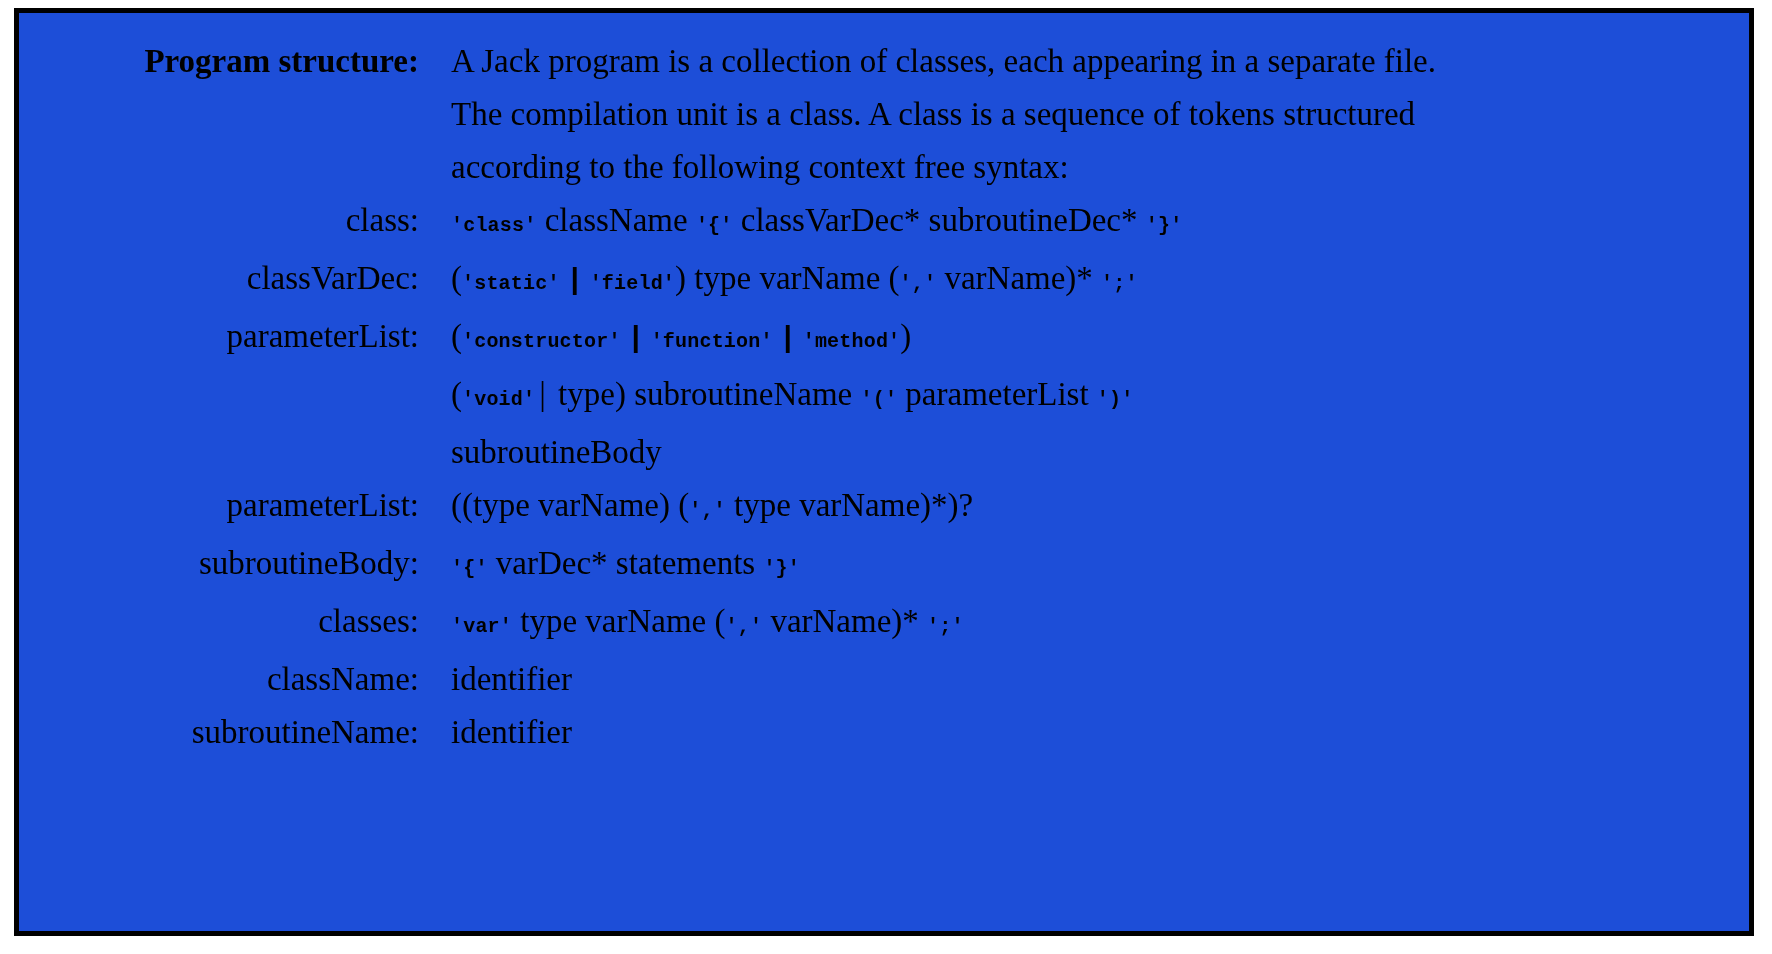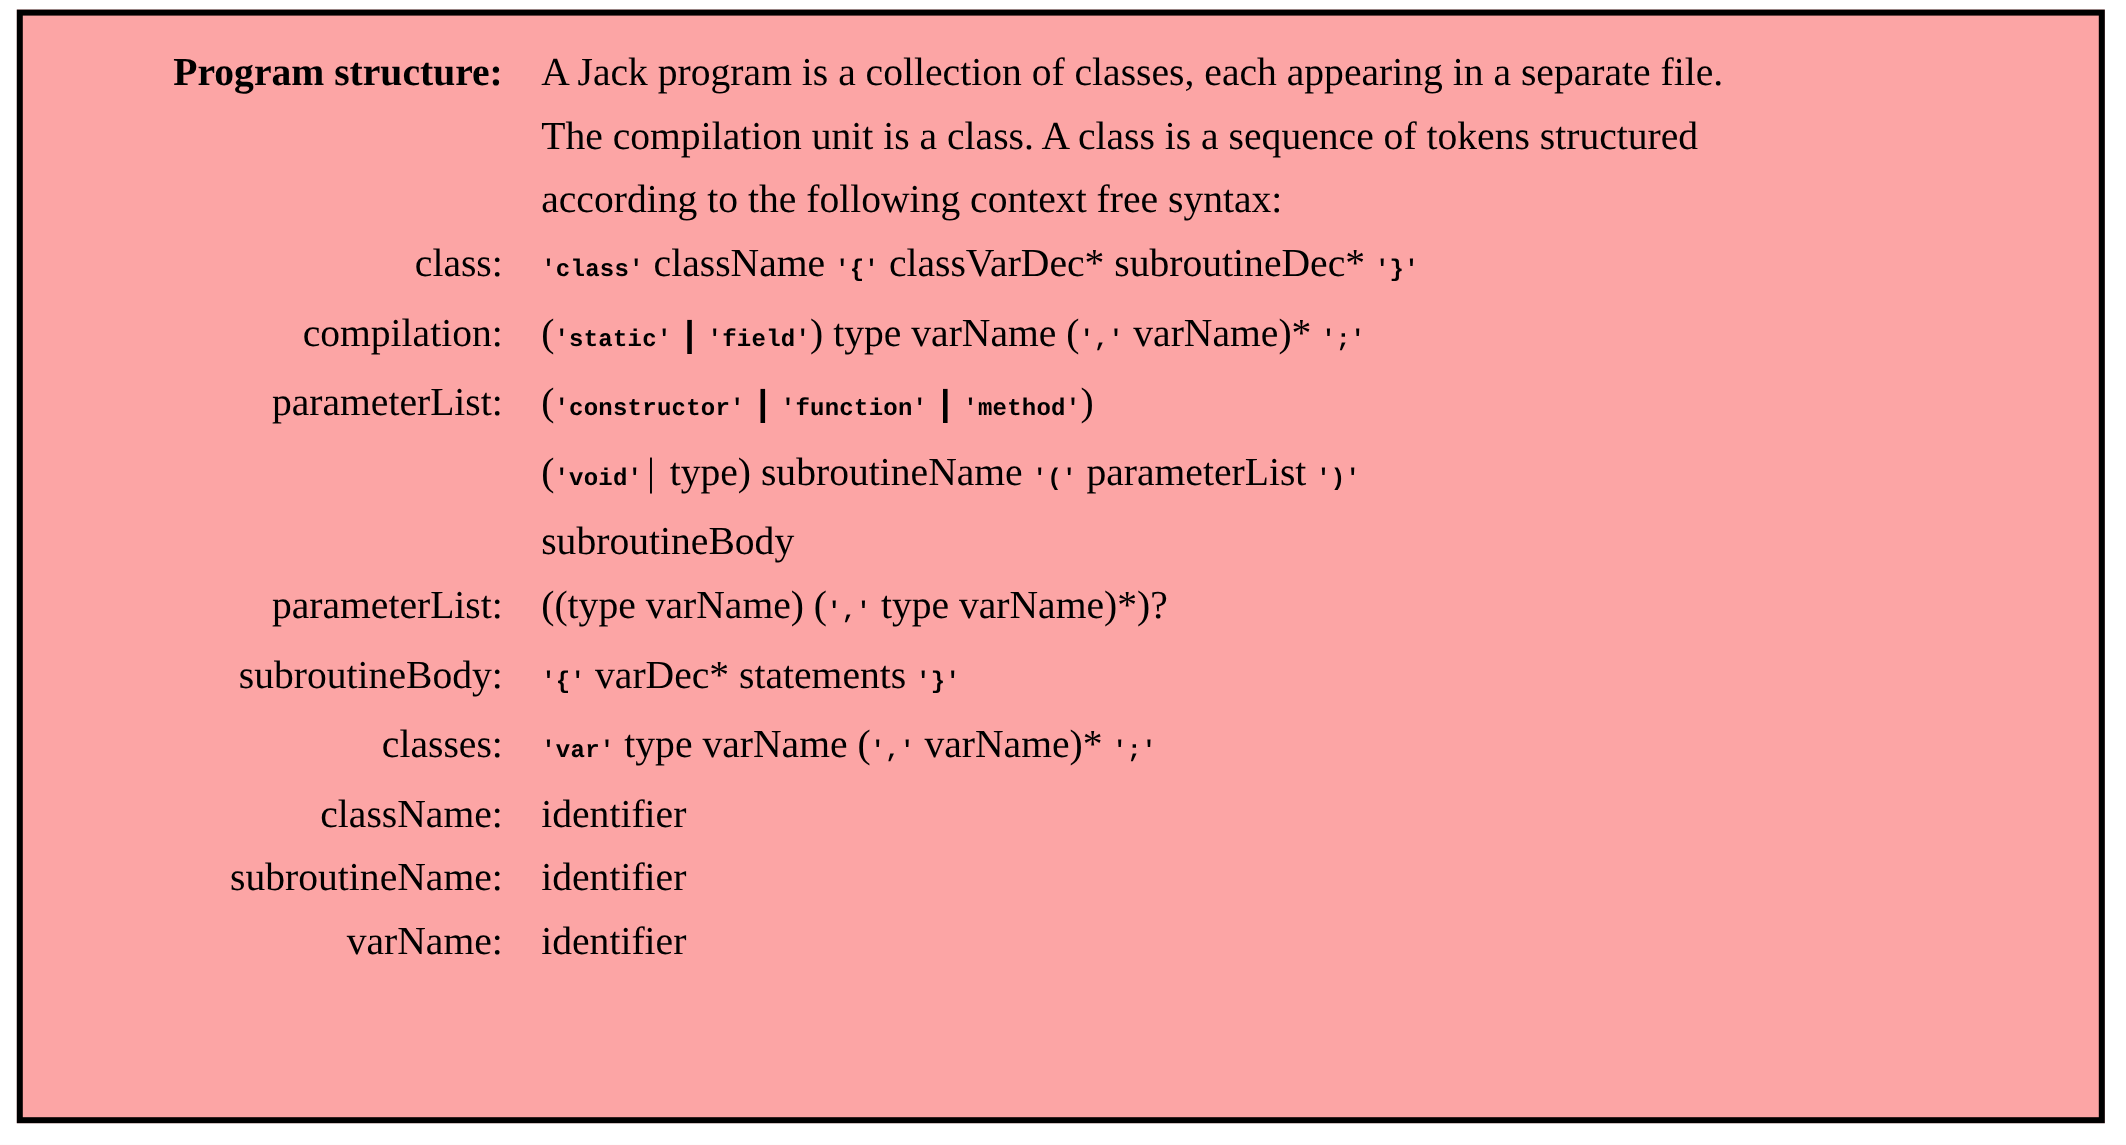--- a/index.html
+++ b/index.html
@@ -16,21 +16,21 @@
   }
 
   #figure-box {
     position: absolute;
     left: 14px;
     top: 8px;
     width: 1740px;
     height: 928px;
     box-sizing: border-box;
     border: 5px solid #000000;
-    background: #fca5a5;
+    background: #1d4ed8;
   }
 
   .grammar-table {
     border-collapse: collapse;
     margin-top: 22px;
     margin-left: 40px;
     width: 1640px;
   }
 
   .grammar-table td {
@@ -108,21 +108,21 @@
         </td>
       </tr>
 
     <tr>
           <td class="rule-label">class:</td>
           <td class="rule-body">
             <span class="line"><code class="term">'class'</code><span class="nt"> className </span><code class="term">'{'</code><span class="nt"> classVarDec* subroutineDec* </span><code class="term">'}'</code></span>
           </td>
         </tr>
         <tr>
-          <td class="rule-label">compilation:</td>
+          <td class="rule-label">classVarDec:</td>
           <td class="rule-body">
             <span class="line"><span class="punct">(</span><code class="term">'static'</code><code class="bar">|</code><code class="term">'field'</code><span class="punct">)</span><span class="nt"> type varName (</span><code class="term">','</code><span class="nt"> varName)* </span><code class="term">';'</code></span>
           </td>
         </tr>
         <tr>
           <td class="rule-label">parameterList:</td>
           <td class="rule-body">
             <span class="line"><span class="punct">(</span><code class="term">'constructor'</code><code class="bar">|</code><code class="term">'function'</code><code class="bar">|</code><code class="term">'method'</code><span class="punct">)</span></span>
             <span class="line"><span class="punct">(</span><code class="term">'void'</code><span class="sbar">|</span><span class="nt"> type) subroutineName </span><code class="term">'('</code><span class="nt"> parameterList </span><code class="term">')'</code></span>
             <span class="line"><span class="nt">subroutineBody</span></span>
@@ -151,21 +151,15 @@
           <td class="rule-body">
             <span class="line"><span class="nt">identifier</span></span>
           </td>
         </tr>
         <tr>
           <td class="rule-label">subroutineName:</td>
           <td class="rule-body">
             <span class="line"><span class="nt">identifier</span></span>
           </td>
         </tr>
-        <tr>
-          <td class="rule-label">varName:</td>
-          <td class="rule-body">
-            <span class="line"><span class="nt">identifier</span></span>
-          </td>
-        </tr>
       </tbody>
   </table>
 </div>
 
 </body></html>

